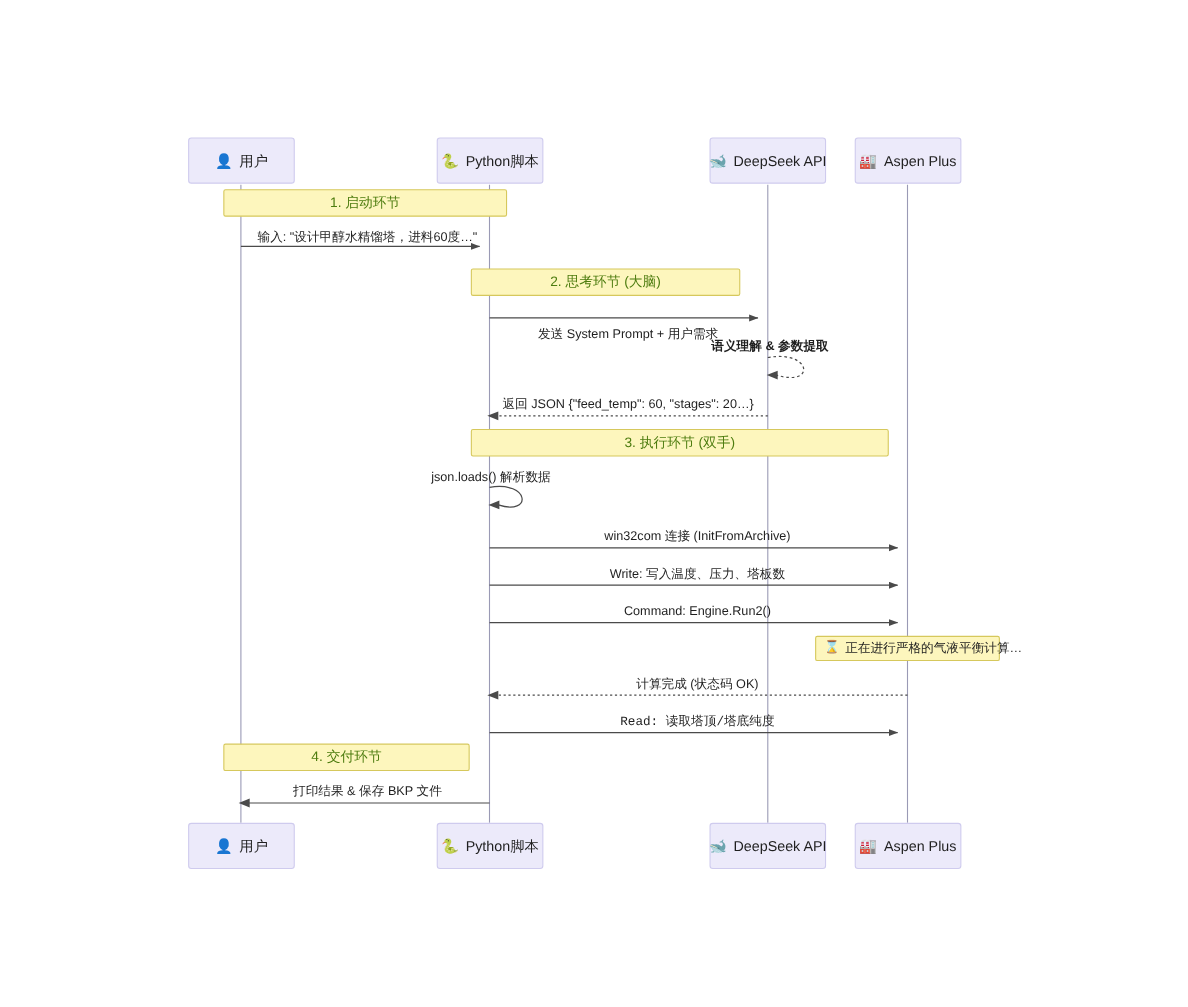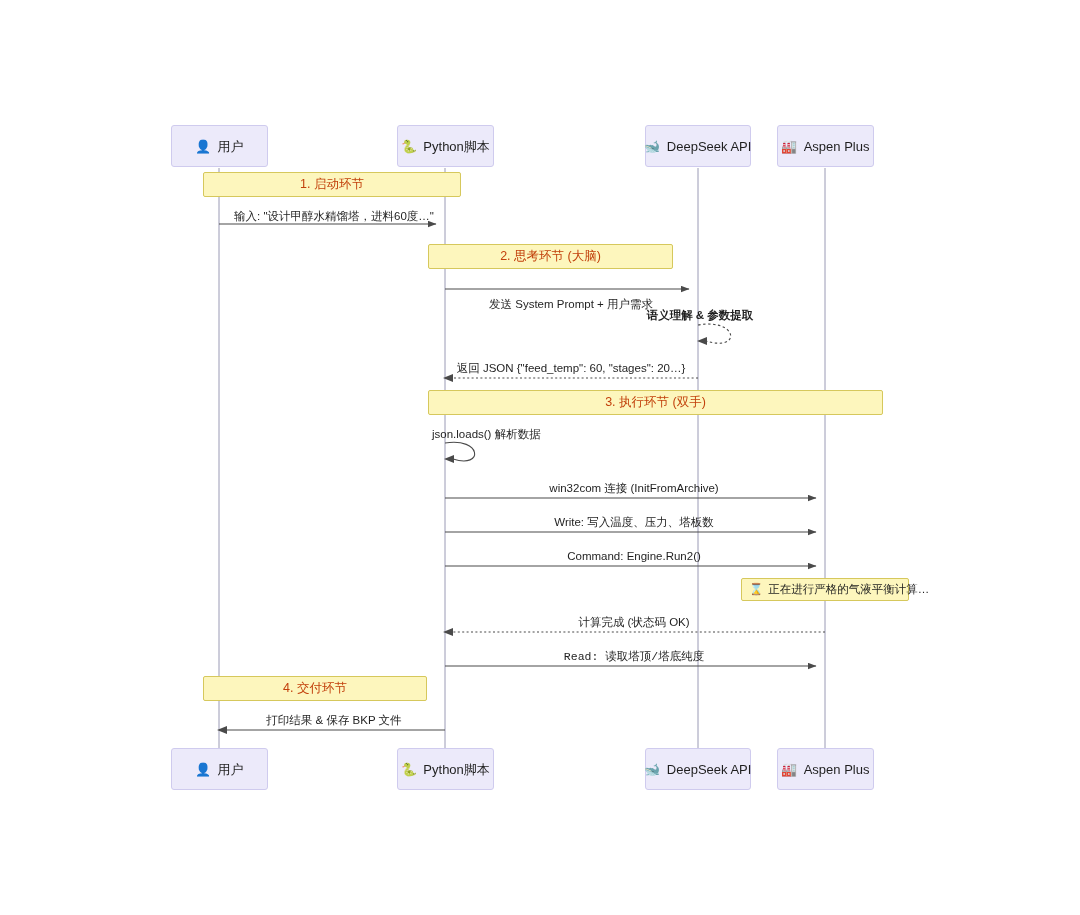--- a/index.html
+++ b/index.html
@@ -30,21 +30,21 @@
 
   
   .banner{
     position:absolute;
     box-sizing:border-box;
     background:#FDF6BD;
     border:1px solid #D6C85C;
     border-radius:2px;
     display:flex;align-items:center;justify-content:center;
     font-size:12.5px;
-    color:#c2410c;
+    color:#4d7c0f;
     white-space:nowrap;
   }
 
   
   .note{
     position:absolute;
     box-sizing:border-box;
     background:#FDF6BD;
     border:1px solid #D6C85C;
     border-radius:2px;
@@ -154,32 +154,32 @@
     <span class="p-icon">🏭</span>
     <span class="p-label">Aspen Plus</span>
   </div>
 
   <div class="banner" style="left:203px;top:172px;width:258px;height:25px;">
     <span>1. 启动环节</span>
   </div>
   <div class="banner" style="left:428px;top:244px;width:245px;height:25px;align-items:center;">
     <span>2. 思考环节 (大脑)</span>
   </div>
-  <div class="banner" style="left:428px;top:390px;width:455px;height:25px;">
+  <div class="banner" style="left:428px;top:390px;width:380px;height:25px;">
     <span>3. 执行环节 (双手)</span>
   </div>
   <div class="banner" style="left:203px;top:676px;width:224px;height:25px;">
     <span>4. 交付环节</span>
   </div>
 
   <div class="msg-label" style="left:334px;top:211px;">输入: "设计甲醇水精馏塔，进料60度…"</div>
   <div class="msg-label" style="left:571px;top:276px;margin-top:23px;">发送 System Prompt + 用户需求</div>
   <div class="msg-label" style="left:700px;top:310px;font-weight:bold;">语义理解 &amp; 参数提取</div>
   <div class="msg-label" style="left:571px;top:363px;">返回 JSON {"feed_temp": 60, "stages": 20…}</div>
-  <div class="msg-label left-anchor" style="left:392px;top:429px;margin-left:40px;">json.loads() 解析数据</div>
+  <div class="msg-label left-anchor" style="left:392px;top:429px;">json.loads() 解析数据</div>
   <div class="msg-label" style="left:634px;top:483px;">win32com 连接 (InitFromArchive)</div>
   <div class="msg-label" style="left:634px;top:517px;">Write: 写入温度、压力、塔板数</div>
   <div class="msg-label" style="left:634px;top:551px;">Command: Engine.Run2()</div>
   <div class="msg-label" style="left:634px;top:617px;">计算完成 (状态码 OK)</div>
   <div class="msg-label" style="left:634px;top:651px;font-family:Liberation Mono, monospace;">Read: 读取塔顶/塔底纯度</div>
   <div class="msg-label" style="left:334px;top:715px;">打印结果 &amp; 保存 BKP 文件</div>
 
   <div class="note" style="left:741px;top:578px;width:168px;height:23px;">
     <span class="n-icon">⌛</span>
     <span>正在进行严格的气液平衡计算…</span>

